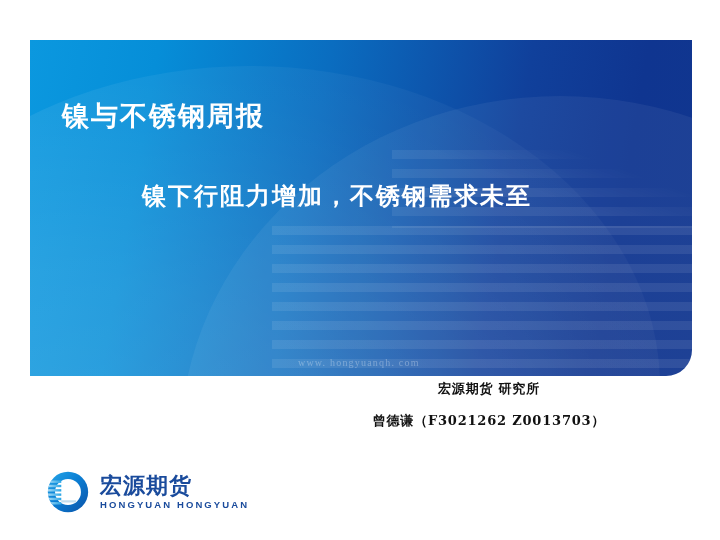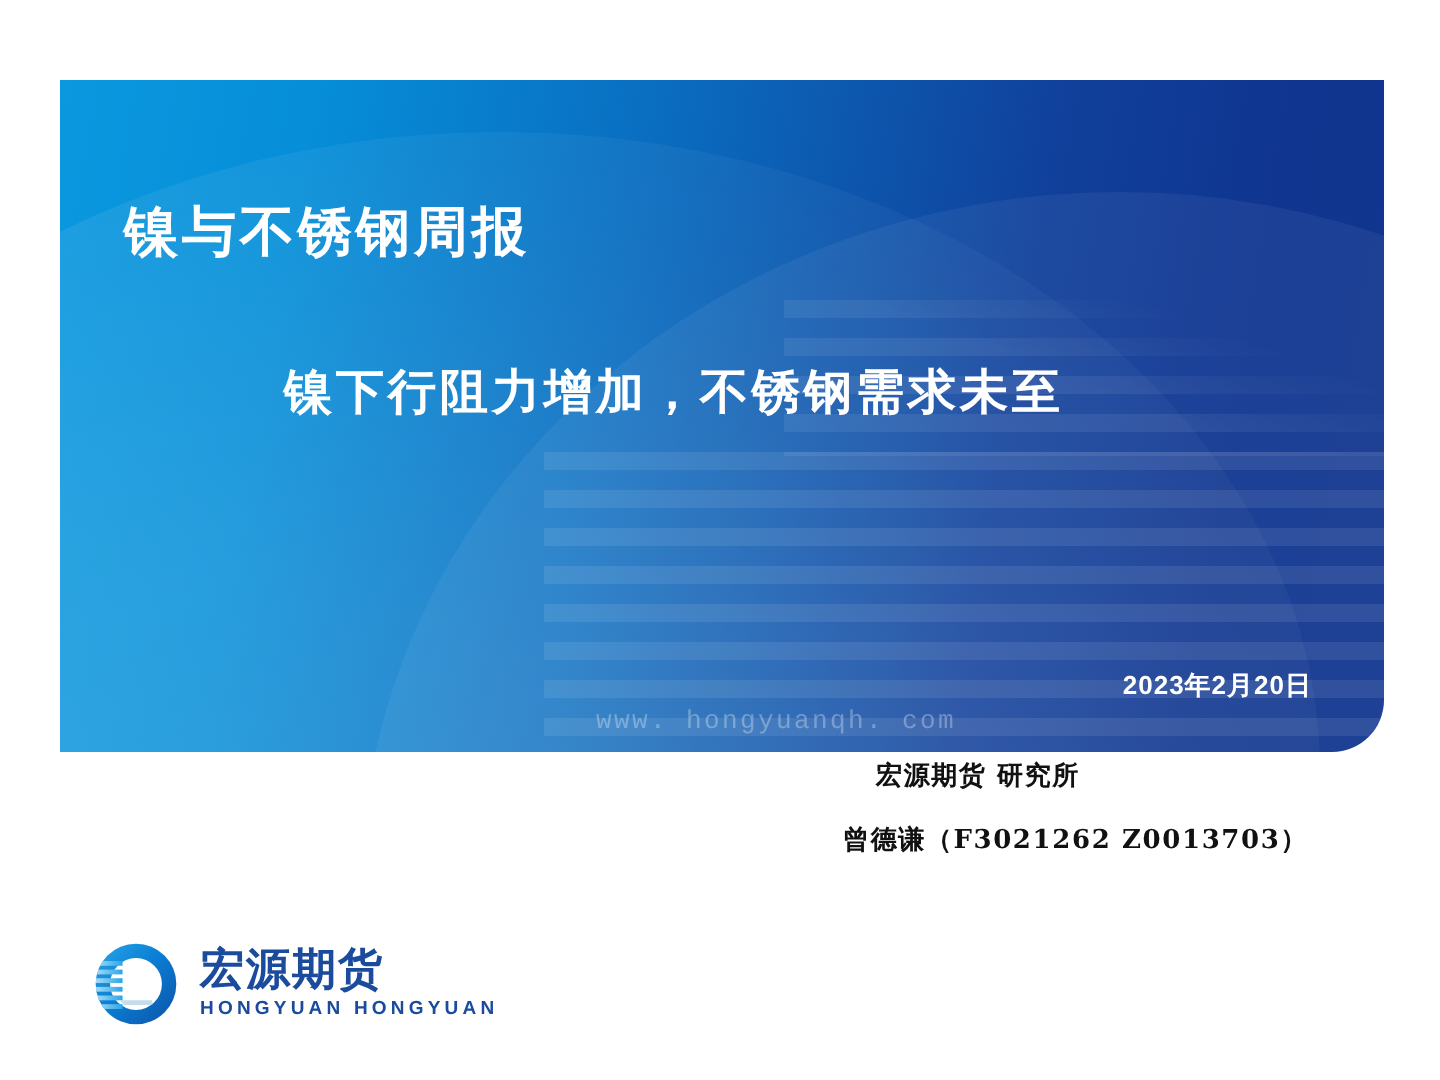--- a/index.html
+++ b/index.html
@@ -136,22 +136,22 @@
     font-weight: bold;
     letter-spacing: 0.5px;
     white-space: nowrap;
   }
 
   .hero-watermark {
     position: absolute;
     left: 268px;
     bottom: 8px;
     color: rgba(255,255,255,0.30);
-    font-family: Liberation Mono, monospace;
-    font-size: 13px;
+    font-family: Liberation Serif, serif;
+    font-size: 10px;
     letter-spacing: 1.2px;
     white-space: nowrap;
   }
 
   
   .contact {
     position: absolute;
     right: 66px;
     top: 382px;
     width: 330px;
@@ -159,21 +159,21 @@
     font-family: "DejaVu Serif", "Liberation Serif", serif;
     color: #111111;
   }
   .contact-line {
     font-size: 13px;
     font-weight: bold;
     letter-spacing: 0.8px;
     line-height: 1;
     white-space: nowrap;
   }
-  .contact-line + .contact-line { margin-top: 19px; text-align: right; }
+  .contact-line + .contact-line { margin-top: 19px; }
 
   
   .logo {
     position: absolute;
     left: 44px;
     top: 468px;
     display: flex;
     align-items: center;
     gap: 8px;
   }
@@ -215,21 +215,20 @@
   <div class="hero">
     <div class="hero-arc"></div>
     <div class="hero-arc2"></div>
     <div class="hero-stripes"></div>
     <div class="hero-stripes-upper"></div>
 
     <div class="hero-title">镍与不锈钢周报</div>
 
     <div class="hero-subtitle">镍下行阻力增加，不锈钢需求未至</div>
 
-    <div class="hero-date">2023年2月20日</div>
 
     <div class="hero-watermark">www. hongyuanqh. com</div>
   </div>
 
   <div class="contact">
     <div class="contact-line">宏源期货  研究所</div>
     <div class="contact-line">曾德谦（F3021262  Z0013703）</div>
   </div>
 
   <div class="logo">

